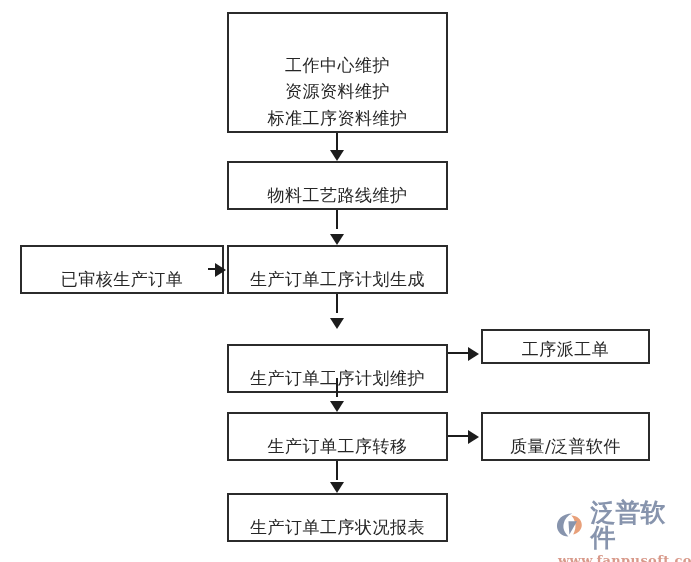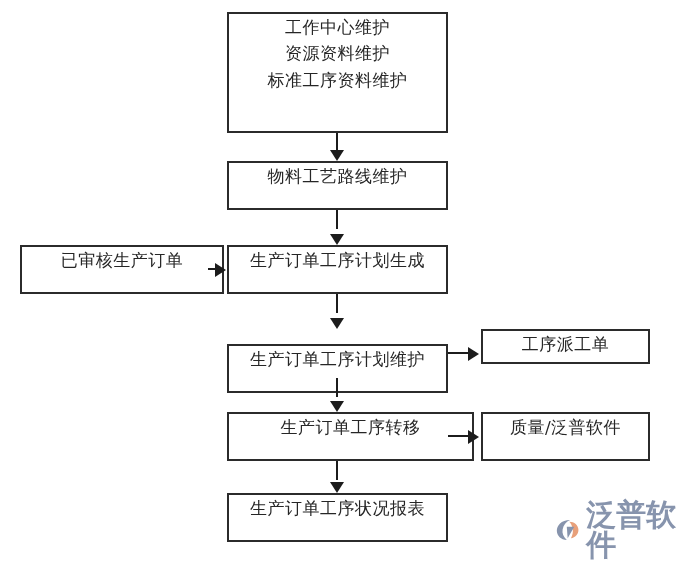--- a/index.html
+++ b/index.html
@@ -16,36 +16,36 @@
     font-family: "DejaVu Serif", "Liberation Serif", serif;
   }
   .node {
     position: absolute;
     box-sizing: border-box;
     background: #ffffff;
     border: 2px solid #2b2b2b;
     display: flex;
     flex-direction: column;
     align-items: center;
-    justify-content: flex-start;
+    justify-content: flex-end;
     color: #262626;
     font-size: 17px;
     letter-spacing: 0.5px;
     line-height: 1.55;
     white-space: nowrap;
   }
   .node .line {
     display: block;
   }
   
   #node-basic-data      { left: 227px; top: 12px;  width: 221px; height: 121px; }
   #node-routing         { left: 227px; top: 161px; width: 221px; height: 49px;  }
   #node-plan-generate   { left: 227px; top: 245px; width: 221px; height: 49px;  }
   #node-plan-maintain   { left: 227px; top: 344px; width: 221px; height: 49px;  }
-  #node-transfer        { left: 227px; top: 412px; width: 247px; height: 49px;  }
+  #node-transfer        { left: 227px; top: 412px; width: 221px; height: 49px;  }
   #node-status-report   { left: 227px; top: 493px; width: 221px; height: 49px;  }
   
   #node-approved-order  { left: 20px;  top: 245px; width: 204px; height: 49px;  }
   #node-dispatch-order  { left: 481px; top: 329px; width: 169px; height: 35px;  }
   #node-qc-inventory    { left: 481px; top: 412px; width: 169px; height: 49px;  }
 
   
   .conn-v {
     position: absolute;
     width: 2px;
@@ -102,21 +102,21 @@
     align-items: flex-start;
     font-family: "DejaVu Sans", "Liberation Sans", sans-serif;
   }
   #watermark-top {
     display: flex;
     align-items: center;
     gap: 2px;
   }
   #watermark-mark { display:block; }
   #watermark-brand {
-    font-size: 30px;
+    font-size: 25px;
     font-weight: bold;
     color: #8794ad;
     letter-spacing: 0px;
     line-height: 1;
     font-family: "DejaVu Sans", "Liberation Sans", sans-serif;
   }
   #watermark-url {
     font-size: 13px;
     font-weight: bold;
     color: #d89a8b;

